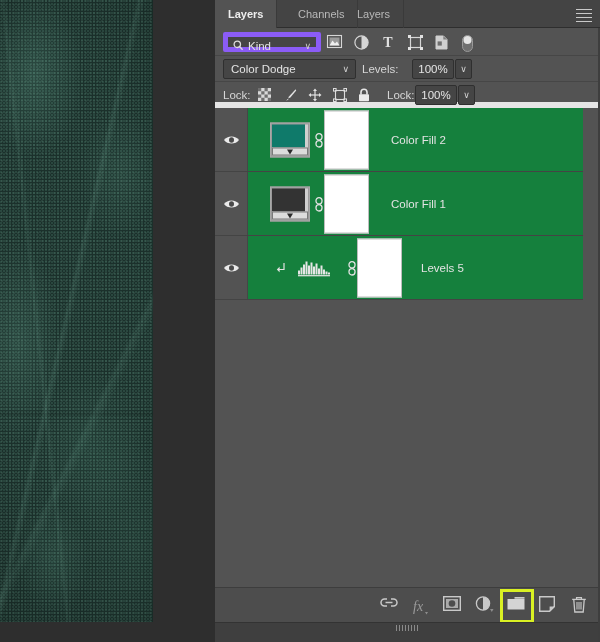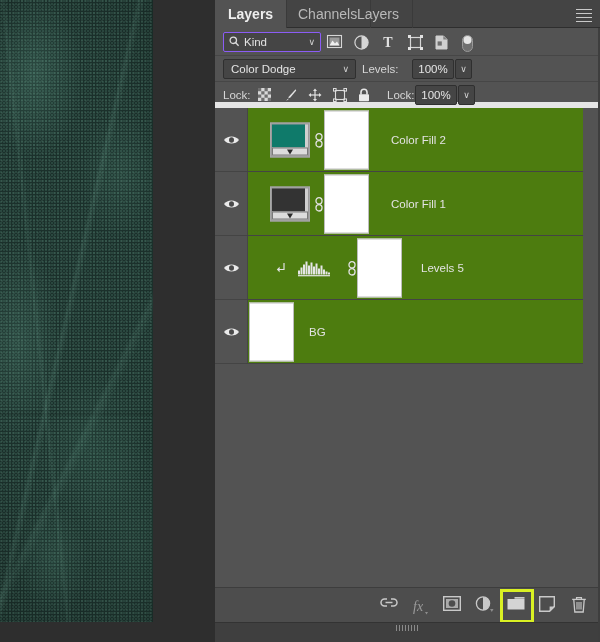--- a/index.html
+++ b/index.html
@@ -60,42 +60,42 @@
     background:#535353;
   }
 
   
   .tabbar {
     position:relative; height:28px; background:#444444;
     border-bottom:1px solid #2e2e2e;
   }
   .tab {
     position:absolute; top:0; height:28px; line-height:28px;
-    padding:0 13px; font-size:14px; color:#b9b9b9;
+    padding:0 13px; font-size:11px; color:#b9b9b9;
     border-right:1px solid #3a3a3a; cursor:default;
   }
   .tab.active { background:#535353; color:#eeeeee; font-weight:bold; }
   .tab-layers   { left:0; }
   .tab-channels { left:70px; }
   .tab-paths    { left:129px; }
   .panel-menu {
     position:absolute; right:8px; top:9px; width:16px; height:11px; cursor:default;
   }
   .panel-menu i {
     display:block; height:1px; background:#c9c9c9; margin-bottom:3px;
   }
 
   
   .filterrow {
     position:relative; height:28px; background:#535353;
     border-bottom:1px solid #464646;
   }
   .kind-select {
     position:absolute; left:8px; top:4px; width:98px; height:20px;
-    background:#454545; border:1px solid #8b5cf6; border-radius:2px;
+    background:#454545; border:5px solid #8b5cf6; border-radius:2px;
   }
   .kind-select .sicon { position:absolute; left:5px; top:3px; }
   .kind-select .slabel {
     position:absolute; left:20px; top:0; line-height:19px;
     font-size:11.5px; color:#e2e2e2;
   }
   .kind-select .scaret {
     position:absolute; right:5px; top:0; line-height:19px; font-size:9px; color:#d2d2d2;
   }
   .ficons { position:absolute; left:112px; top:0; height:28px; display:flex; align-items:center; gap:12px; }
@@ -158,21 +158,21 @@
   
   .layerlist {
     position:absolute; left:0; top:108px; width:385px; height:478px;
     background:#535353;
   }
   .layerrow {
     position:relative; width:368px; height:64px;
     border-bottom:1px solid #444444;
     background:#535353;
   }
-  .layerrow.sel { background:#4d7c0f; }
+  .layerrow.sel { background:#15803d; }
   .layerrow.short { height:21px; }
   .eyecol {
     position:absolute; left:0; top:0; width:33px; height:100%;
     background:#535353; border-right:1px solid #464646;
   }
   .eye { position:absolute; left:8px; top:50%; transform:translateY(-50%); width:17px; height:11px; cursor:default; }
 
   .content { position:absolute; left:34px; top:0; right:0; height:100%; }
 
   .thumb-img {
@@ -497,34 +497,20 @@
               <rect x="2" y="0.6" width="6" height="6.4" rx="3" fill="none" stroke="#e2e2e2" stroke-width="1.3"></rect>
               <rect x="2" y="7.6" width="6" height="6.4" rx="3" fill="none" stroke="#e2e2e2" stroke-width="1.3"></rect>
             </svg>
           </div>
           <div class="thumb-img masklevels"></div>
           <div class="layername levels">Levels 5</div>
         </div>
       </div>
 
 
-      <div class="layerrow sel">
-        <div class="eyecol">
-          <div class="eye">
-            <svg width="17" height="11" viewBox="0 0 17 11">
-              <path d="M1 5.5 C4 0.8 13 0.8 16 5.5 C13 10.2 4 10.2 1 5.5 Z" fill="#eaeaea"></path>
-              <ellipse cx="8.5" cy="5.5" rx="2.5" ry="2.8" fill="#4a4a4a"></ellipse>
-            </svg>
-          </div>
-        </div>
-        <div class="content">
-          <div class="thumb-img bgthumb"></div>
-          <div class="layername bg">BG</div>
-        </div>
-      </div>
 
     </div>
 
     <div class="bottombar">
       <div class="bicons">
 
         <div class="bicon">
           <svg width="20" height="13" viewBox="0 0 20 13">
             <path d="M8 3 H5.5 A3.5 3.5 0 0 0 5.5 10 H8" fill="none" stroke="#c9c9c9" stroke-width="1.5"></path>
             <path d="M12 3 H14.5 A3.5 3.5 0 0 1 14.5 10 H12" fill="none" stroke="#c9c9c9" stroke-width="1.5"></path>

